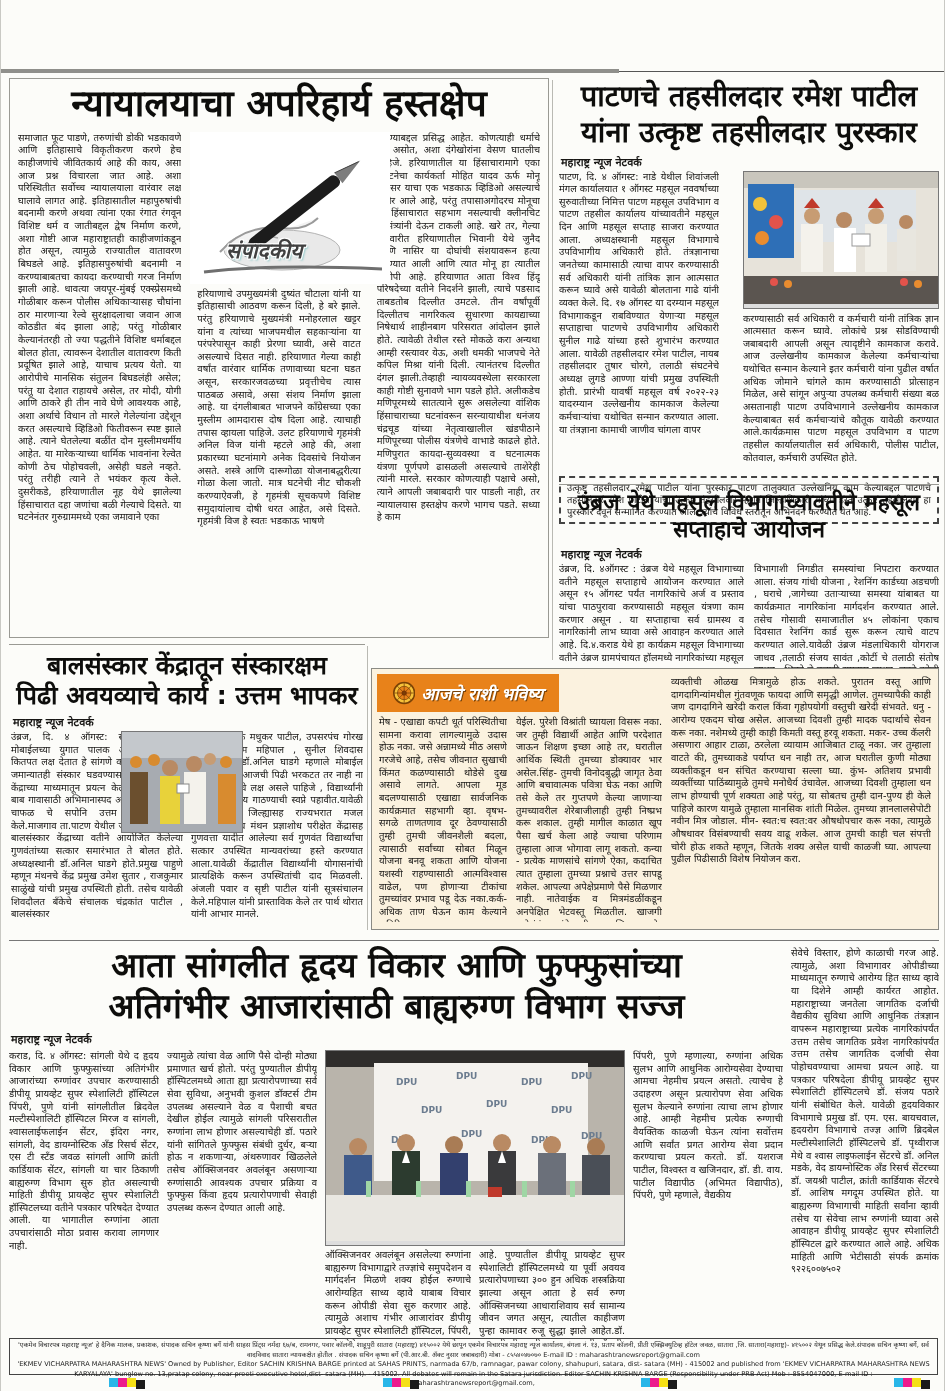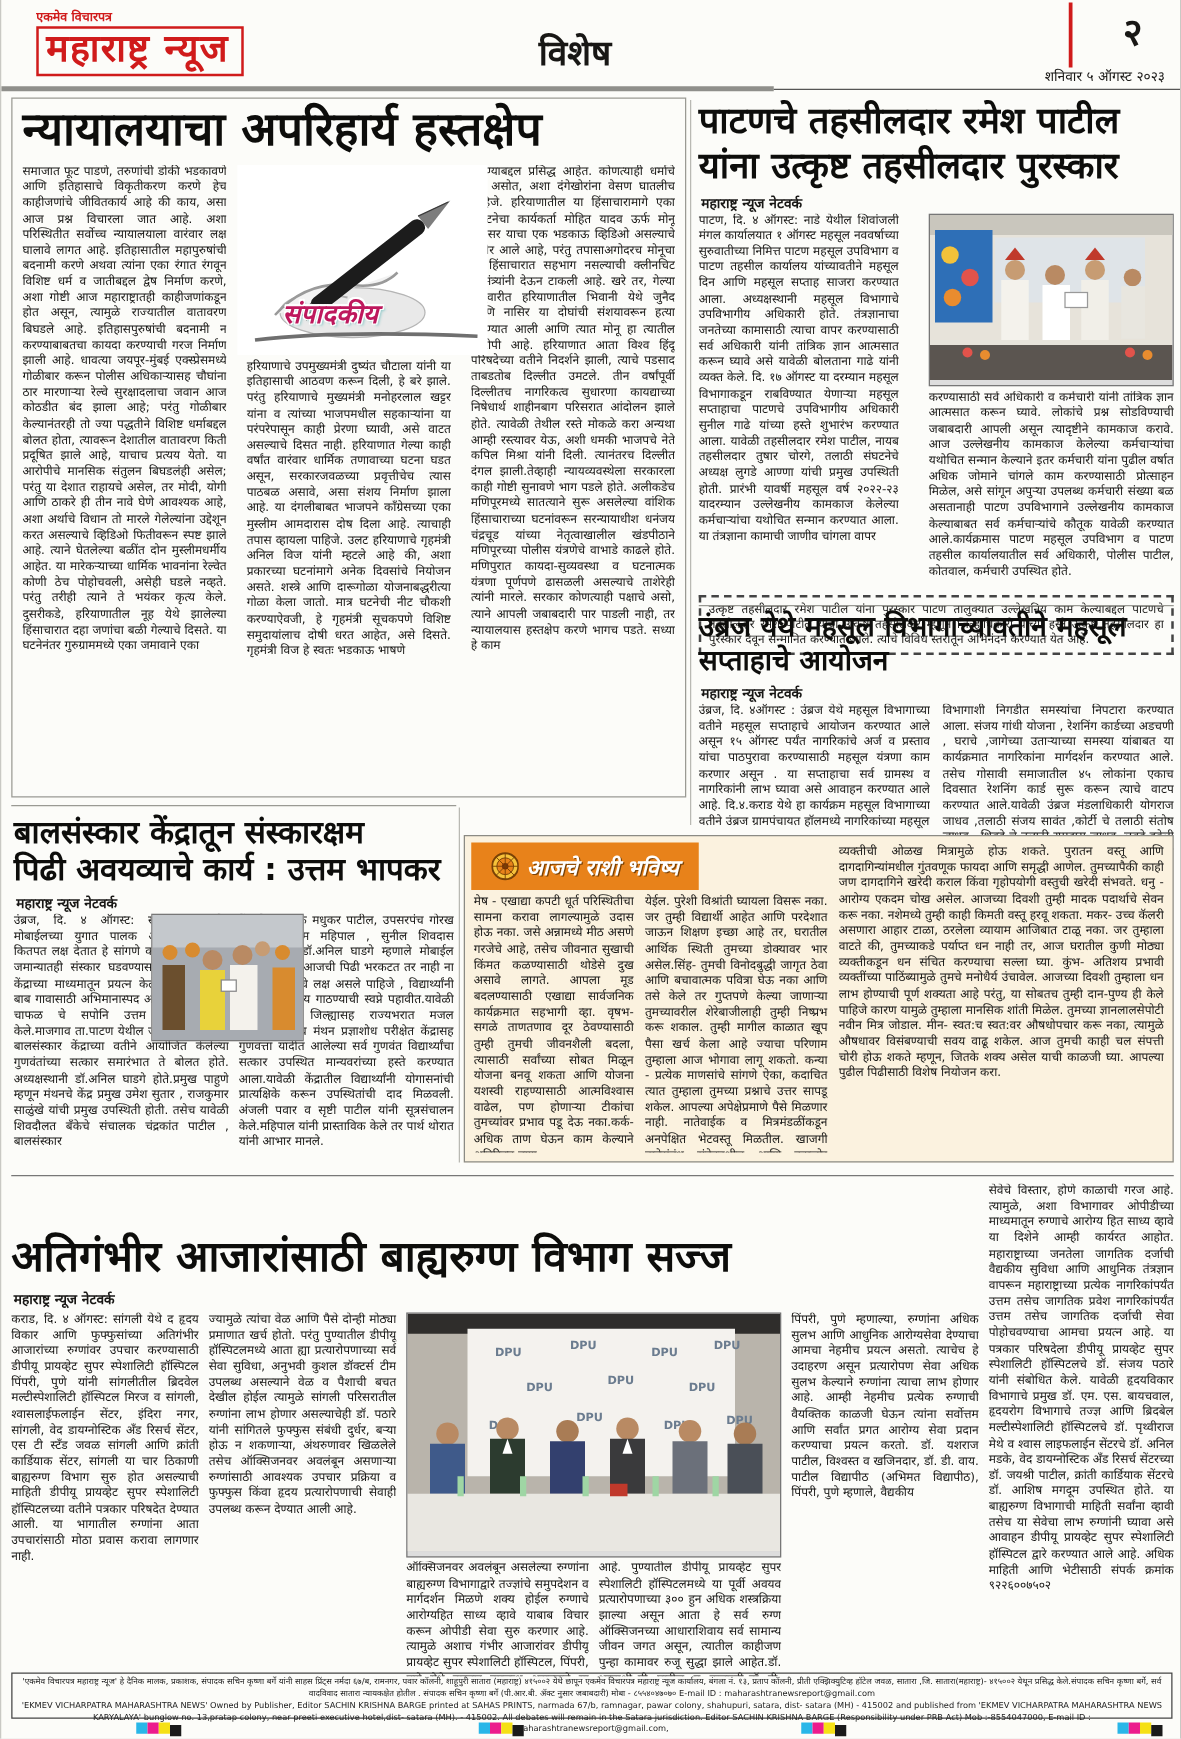--- a/index.html
+++ b/index.html
@@ -15,33 +15,33 @@
                  color:#d01b1b; font-size:30px; font-weight:800; letter-spacing:1px; line-height:1.05; }
   .section-title { position:absolute; left:430px; top:22px; font-size:28px; font-weight:800; }
   .pageno-wrap { position:absolute; right:14px; top:4px; text-align:right; }
   .pageno-bar { position:absolute; right:88px; top:2px; width:3px; height:52px; background:#d01b1b; }
   .pageno { font-size:30px; font-weight:700; margin-right:18px; }
   .dateline-top { font-size:11px; margin-top:8px; }
   .header-rule { position:absolute; left:0; top:69px; width:945px; height:4px; }
   .header-rule .thick { position:absolute; left:0; top:0; width:618px; height:4px; background:#8f8f8b; }
   .header-rule .thin  { position:absolute; left:618px; top:2px; width:327px; height:1px; background:#555; }
   
-  .headline { font-weight:800; text-align:left; color:#0d0d0b; }
+  .headline { font-weight:800; text-align:center; color:#0d0d0b; }
   .byline { font-weight:700; font-size:11px; margin:3px 0 2px 2px; }
   .bodycol { text-align:justify; font-size:9.6px; line-height:1.32; overflow:hidden; }
   .vline { position:absolute; width:1px; background:#b9b9b3; }
   
   .editorial { position:absolute; left:8px; top:78px; width:540px; height:560px;
                border:1px solid #9a9a94; padding:4px 8px; }
   .editorial .headline { font-size:37px; line-height:1.15; }
   .ed-cols { position:relative; display:flex; gap:16px; margin-top:6px; height:492px; }
   .ed-cols .bodycol { flex:1; }
   .ed-illu { position:absolute; left:172px; top:0; width:200px; height:152px; background:#fff; }
   .ed-illu svg { display:block; }
-  .ed-label { position:absolute; left:36px; top:104px; color:#be185d; font-weight:800; font-size:21px;
+  .ed-label { position:absolute; left:36px; top:104px; color:#404040; font-weight:800; font-size:21px;
               font-style:italic; text-shadow:-1px -1px 0 #fff,1px -1px 0 #fff,-1px 1px 0 #fff,1px 1px 0 #fff, 2px 2px 2px #9cc; }
   .pad-top { padding-top:156px; }
   
   .award { position:absolute; left:558px; top:78px; width:380px; height:402px; }
   .award .headline { font-size:29px; line-height:1.25; }
   .award-body { display:flex; gap:24px; margin-top:2px; height:300px; }
   .award-c1 { width:172px; }
   .award-c2 { width:196px; display:flex; flex-direction:column; }
   .photo-frame { border:1px solid #777; background:#ddd; }
   .dashed-box { border:2px dashed #444; padding:4px 6px; font-size:9.4px; line-height:1.3;
@@ -85,32 +85,20 @@
   .cmg span { width:9px; height:9px; display:inline-block; }
   .c-c{background:#29b6e8;} .c-m{background:#ec1c8d;} .c-y{background:#f5e015;} .c-k{background:#1a1a1a; margin-top:2px;}
   .sep-550 { left:551px; top:80px; height:580px; }
   .sep-366 { left:366px; top:646px; height:284px; }
 </style>
 </head>
 <body>
 
 <div class="page">
 
-  <div class="header">
-    <div class="masthead">
-      <div class="tagline">एकमेव विचारपत्र</div>
-      <div class="paper-title">महाराष्ट्र न्यूज</div>
-    </div>
-    <div class="section-title">विशेष</div>
-    <div class="pageno-bar"></div>
-    <div class="pageno-wrap">
-      <div class="pageno">२</div>
-      <div class="dateline-top">शनिवार ५ ऑगस्ट २०२३</div>
-    </div>
-  </div>
   <div class="header-rule">
       <span class="thick"></span>
       <span class="thin"></span>
     </div>
 
   <div class="editorial">
     <div class="headline">न्यायालयाचा अपरिहार्य हस्तक्षेप</div>
     <div class="ed-cols">
       <div class="bodycol">समाजात फूट पाडणे, तरुणांची डोकी भडकावणे आणि इतिहासाचे विकृतीकरण करणे हेच काहीजणांचे जीवितकार्य आहे की काय, असा आज प्रश्न विचारला जात आहे. अशा परिस्थितीत सर्वोच्च न्यायालयाला वारंवार लक्ष घालावे लागत आहे. इतिहासातील महापुरुषांची बदनामी करणे अथवा त्यांना एका रंगात रंगवून विशिष्ट धर्म व जातीबद्दल द्वेष निर्माण करणे, अशा गोष्टी आज महाराष्ट्रातही काहीजणांकडून होत असून, त्यामुळे राज्यातील वातावरण बिघडले आहे. इतिहासपुरुषांची बदनामी न करण्याबाबतचा कायदा करण्याची गरज निर्माण झाली आहे. धावत्या जयपूर-मुंबई एक्स्प्रेसमध्ये गोळीबार करून पोलीस अधिकाऱ्यासह चौघांना ठार मारणाऱ्या रेल्वे सुरक्षादलाचा जवान आज कोठडीत बंद झाला आहे; परंतु गोळीबार केल्यानंतरही तो ज्या पद्धतीने विशिष्ट धर्माबद्दल बोलत होता, त्यावरून देशातील वातावरण किती प्रदूषित झाले आहे, याचाच प्रत्यय येतो. या आरोपीचे मानसिक संतुलन बिघडलंही असेल; परंतु या देशात राहायचे असेल, तर मोदी, योगी आणि ठाकरे ही तीन नावे घेणे आवश्यक आहे, अशा अर्थाचे विधान तो मारले गेलेल्यांना उद्देशून करत असल्याचे व्हिडिओ फितीवरून स्पष्ट झाले आहे. त्याने घेतलेल्या बळींत दोन मुस्लीमधर्मीय आहेत. या मारेकऱ्याच्या धार्मिक भावनांना रेल्वेत कोणी ठेच पोहोचवली, असेही घडले नव्हते. परंतु तरीही त्याने ते भयंकर कृत्य केले. दुसरीकडे, हरियाणातील नूह येथे झालेल्या हिंसाचारात दहा जणांचा बळी गेल्याचे दिसते. या घटनेनंतर गुरुग्राममध्ये एका जमावाने एका</div>
       <div class="bodycol pad-top">हरियाणाचे उपमुख्यमंत्री दुष्यंत चौटाला यांनी या इतिहासाची आठवण करून दिली, हे बरे झाले. परंतु हरियाणाचे मुख्यमंत्री मनोहरलाल खट्टर यांना व त्यांच्या भाजपमधील सहकाऱ्यांना या परंपरेपासून काही प्रेरणा घ्यावी, असे वाटत असल्याचे दिसत नाही. हरियाणात गेल्या काही वर्षांत वारंवार धार्मिक तणावाच्या घटना घडत असून, सरकारजवळच्या प्रवृत्तीचेच त्यास पाठबळ असावे, असा संशय निर्माण झाला आहे. या दंगलीबाबत भाजपने काँग्रेसच्या एका मुस्लीम आमदारास दोष दिला आहे. त्याचाही तपास व्हायला पाहिजे. उलट हरियाणाचे गृहमंत्री अनिल विज यांनी म्हटले आहे की, अशा प्रकारच्या घटनांमागे अनेक दिवसांचे नियोजन असते. शस्त्रे आणि दारूगोळा योजनाबद्धरीत्या गोळा केला जातो. मात्र घटनेची नीट चौकशी करण्याऐवजी, हे गृहमंत्री सूचकपणे विशिष्ट समुदायांलाच दोषी धरत आहेत, असे दिसते. गृहमंत्री विज हे स्वतः भडकाऊ भाषणे</div>
@@ -238,21 +226,21 @@
     <div class="horo-cols">
       <div class="bodycol horo-c1">मेष - एखाद्या कपटी धूर्त परिस्थितीचा सामना करावा लागल्यामुळे उदास होऊ नका. जसे अन्नामध्ये मीठ असणे गरजेचे आहे, तसेच जीवनात सुखाची किंमत कळण्यासाठी थोडेसे दुख असावे लागते. आपला मूड बदलण्यासाठी एखाद्या सार्वजनिक कार्यक्रमात सहभागी व्हा. वृषभ- सगळे ताणतणाव दूर ठेवण्यासाठी तुम्ही तुमची जीवनशैली बदला, त्यासाठी सर्वांच्या सोबत मिळून योजना बनवू शकता आणि योजना यशस्वी राहण्यासाठी आत्मविश्वास वाढेल, पण होणाऱ्या टीकांचा तुमच्यांवर प्रभाव पडू देऊ नका.कर्क- अधिक ताण घेऊन काम केल्याने अतिरिक्त ताण</div>
       <div class="bodycol horo-c2">येईल. पुरेशी विश्रांती घ्यायला विसरू नका. जर तुम्ही विद्यार्थी आहेत आणि परदेशात जाऊन शिक्षण इच्छा आहे तर, घरातील आर्थिक स्थिती तुमच्या डोक्यावर भार असेल.सिंह- तुमची विनोदबुद्धी जागृत ठेवा आणि बचावात्मक पवित्रा घेऊ नका आणि तसे केले तर गुप्तपणे केल्या जाणाऱ्या तुमच्यावरील शेरेबाजीलाही तुम्ही निष्प्रभ करू शकाल. तुम्ही मागील काळात खूप पैसा खर्च केला आहे ज्याचा परिणाम तुम्हाला आज भोगावा लागू शकतो. कन्या - प्रत्येक माणसांचे सांगणे ऐका, कदाचित त्यात तुम्हाला तुमच्या प्रश्नाचे उत्तर सापडू शकेल. आपल्या अपेक्षेप्रमाणे पैसे मिळणार नाही. नातेवाईक व मित्रमंडळींकडून अनपेक्षित भेटवस्तू मिळतील. खाजगी नातेसंबंध संवेदनशील आणि कमजोर असतात.तुळ - आशावादी रहा आणि चांगल्या उजळ बाजूकडे लक्ष द्या. आपल्या आत्मविश्वासाला अपेक्षांची जोड मिळाल्यामुळे आपल्या आशा आकांक्षा आणि स्वप्ने प्रत्यक्षात येतील. पैसे मिळविण्याचा नव्या संधी लाभदायक असतील. मित्र आणि कुटुंबातील सदस्य आपणास प्रोत्साहन देतील. वृश्चिक - तुमच्या विचारांवर ज्यांचा असाधारण प्रभाव आहे अशा विशेष</div>
       <div class="bodycol horo-c3">व्यक्तीची ओळख मित्रामुळे होऊ शकते. पुरातन वस्तू आणि दागदागिन्यांमधील गुंतवणूक फायदा आणि समृद्धी आणेल. तुमच्यापैकी काही जण दागदागिने खरेदी कराल किंवा गृहोपयोगी वस्तुची खरेदी संभवते. धनु - आरोग्य एकदम चोख असेल. आजच्या दिवशी तुम्ही मादक पदार्थाचे सेवन करू नका. नशेमध्ये तुम्ही काही किमती वस्तू हरवू शकता. मकर- उच्च कॅलरी असणारा आहार टाळा, ठरलेला व्यायाम आजिबात टाळू नका. जर तुम्हाला वाटते की, तुमच्याकडे पर्याप्त धन नाही तर, आज घरातील कुणी मोठ्या व्यक्तीकडून धन संचित करण्याचा सल्ला घ्या. कुंभ- अतिशय प्रभावी व्यक्तींच्या पाठिंब्यामुळे तुमचे मनोधैर्य उंचावेल. आजच्या दिवशी तुम्हाला धन लाभ होण्याची पूर्ण शक्यता आहे परंतु, या सोबतच तुम्ही दान-पुण्य ही केले पाहिजे कारण यामुळे तुम्हाला मानसिक शांती मिळेल. तुमच्या ज्ञानलालसेपोटी नवीन मित्र जोडाल. मीन- स्वत:च स्वत:वर औषधोपचार करू नका, त्यामुळे औषधावर विसंबण्याची सवय वाढू शकेल. आज तुमची काही चल संपत्ती चोरी होऊ शकते म्हणून, जितके शक्य असेल याची काळजी घ्या. आपल्या पुढील पिढीसाठी विशेष नियोजन करा.</div>
     </div>
   </div>
 
   <div class="hosp">
     <div class="hosp-left">
       <div class="headline">
-        <br>
+        <span>आता सांगलीत हृदय विकार आणि फुफ्फुसांच्या</span><br>
         <span>अतिगंभीर आजारांसाठी बाह्यरुग्ण विभाग सज्ज</span>
       </div>
       <div class="byline">महाराष्ट्र न्यूज नेटवर्क</div>
       <div class="hosp-row">
         <div class="bodycol">कराड, दि. ४ ऑगस्ट: सांगली येथे द हृदय विकार आणि फुफ्फुसांच्या अतिगंभीर आजारांच्या रुग्णांवर उपचार करण्यासाठी डीपीयू प्रायव्हेट सुपर स्पेशालिटी हॉस्पिटल पिंपरी, पुणे यांनी सांगलीतील ब्रिदवेल मल्टीस्पेशालिटी हॉस्पिटल मिरज व सांगली, श्वासलाईफलाईन सेंटर, इंदिरा नगर, सांगली, वेद डायग्नोस्टिक अँड रिसर्च सेंटर, एस टी स्टँड जवळ सांगली आणि क्रांती कार्डियाक सेंटर, सांगली या चार ठिकाणी बाह्यरुग्ण विभाग सुरु होत असल्याची माहिती डीपीयू प्रायव्हेट सुपर स्पेशालिटी हॉस्पिटलच्या वतीने पत्रकार परिषदेत देण्यात आली. या भागातील रुग्णांना आता उपचारांसाठी मोठा प्रवास करावा लागणार नाही.</div>
         <div class="bodycol">ज्यामुळे त्यांचा वेळ आणि पैसे दोन्ही मोठ्या प्रमाणात खर्च होतो. परंतु पुण्यातील डीपीयू हॉस्पिटलमध्ये आता ह्या प्रत्यारोपणाच्या सर्व सेवा सुविधा, अनुभवी कुशल डॉक्टर्स टीम उपलब्ध असल्याने वेळ व पैशाची बचत देखील होईल त्यामुळे सांगली परिसरातील रुग्णांना लाभ होणार असल्याचेही डॉ. पठारे यांनी सांगितले फुफ्फुस संबंधी दुर्धर, बऱ्या होऊ न शकणाऱ्या, अंथरुणावर खिळलेले तसेच ऑक्सिजनवर अवलंबून असणाऱ्या रुग्णांसाठी आवश्यक उपचार प्रक्रिया व फुफ्फुस किंवा हृदय प्रत्यारोपणाची सेवाही उपलब्ध करून देण्यात आली आहे.</div>
         <div class="hosp-photo-zone">
           <div class="photo-frame">
             <svg width="298" height="190" viewBox="0 0 298 190">
               <rect width="298" height="190" fill="#b9b4ab"></rect>

